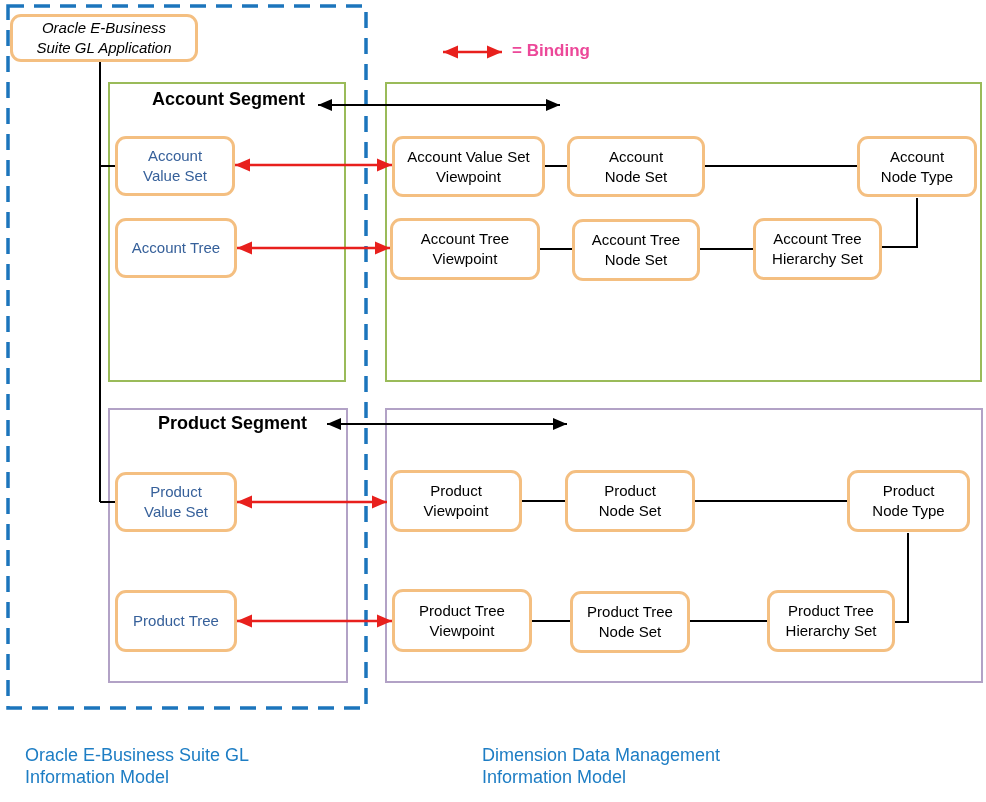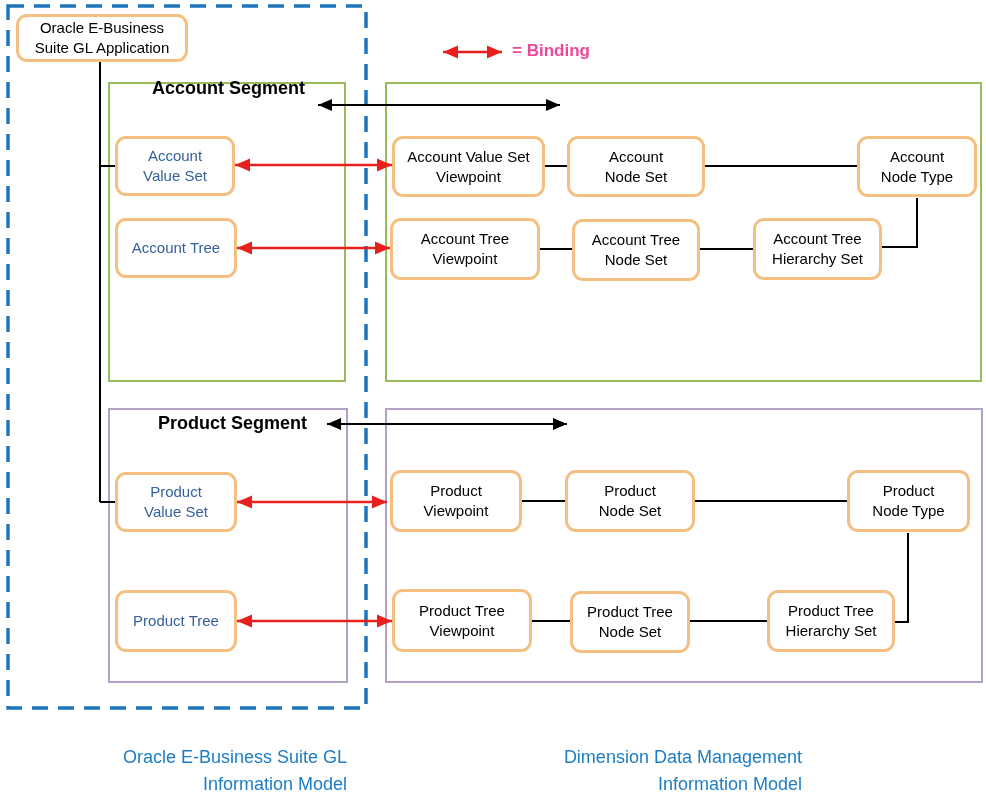--- a/index.html
+++ b/index.html
@@ -21,22 +21,22 @@
   .node.blue{color:#36609A;}
   .sec-title{
     position:absolute;z-index:4;font-size:18px;font-weight:bold;color:#000;
     white-space:nowrap;
   }
   .legend-label{
     position:absolute;z-index:4;font-size:17px;font-weight:600;color:#ec4899;
     white-space:nowrap;
   }
   .footer{
-    position:absolute;z-index:4;font-size:18px;line-height:27px;color:#1D7DC4;
-    text-align:right;white-space:pre-line;
+    position:absolute;z-index:4;font-size:18px;line-height:22px;color:#1D7DC4;
+    text-align:left;white-space:pre-line;
   }
 </style>
 </head>
 <body>
 
 <div class="canvas">
 
   <svg class="connectors">
     <defs>
       <marker id="blkArrow" markerUnits="userSpaceOnUse" markerWidth="16" markerHeight="14" refX="15" refY="7" orient="auto-start-reverse">
@@ -71,26 +71,26 @@
     <path d="M237 502 L387 502" stroke="#E8201D" stroke-width="2.4" fill="none" marker-start="url(#redArrow)" marker-end="url(#redArrow)"></path>
     <path d="M237 621 L392 621" stroke="#E8201D" stroke-width="2.4" fill="none" marker-start="url(#redArrow)" marker-end="url(#redArrow)"></path>
     <path d="M443 52 L502 52" stroke="#E8201D" stroke-width="2.4" fill="none" marker-start="url(#redArrow)" marker-end="url(#redArrow)"></path>
   </svg>
 
   <div class="section green" style="left:108px;top:82px;width:238px;height:300px;"></div>
   <div class="section green" style="left:385px;top:82px;width:597px;height:300px;"></div>
   <div class="section purple" style="left:108px;top:408px;width:240px;height:275px;"></div>
   <div class="section purple" style="left:385px;top:408px;width:598px;height:275px;"></div>
 
-  <div class="sec-title" style="left:152px;top:78px;">Account Segment</div>
+  <div class="sec-title" style="left:152px;top:89px;">Account Segment</div>
   <div class="sec-title" style="left:158px;top:413px;">Product Segment</div>
 
   <div class="legend-label" style="left:512px;top:41px;">= Binding</div>
 
-  <div class="node" style="left:16px;top:14px;width:172px;height:48px;">Oracle E-Business
+  <div class="node" style="left:10px;top:14px;width:188px;height:48px;font-style:italic;">Oracle E-Business
 Suite GL Application</div>
 
   <div class="node blue" style="left:115px;top:136px;width:120px;height:60px;">Account
 Value Set</div>
   <div class="node blue" style="left:115px;top:218px;width:122px;height:60px;">Account Tree</div>
 
   <div class="node" style="left:392px;top:136px;width:153px;height:61px;">Account Value Set
 Viewpoint</div>
   <div class="node" style="left:567px;top:136px;width:138px;height:61px;">Account
 Node Set</div>

